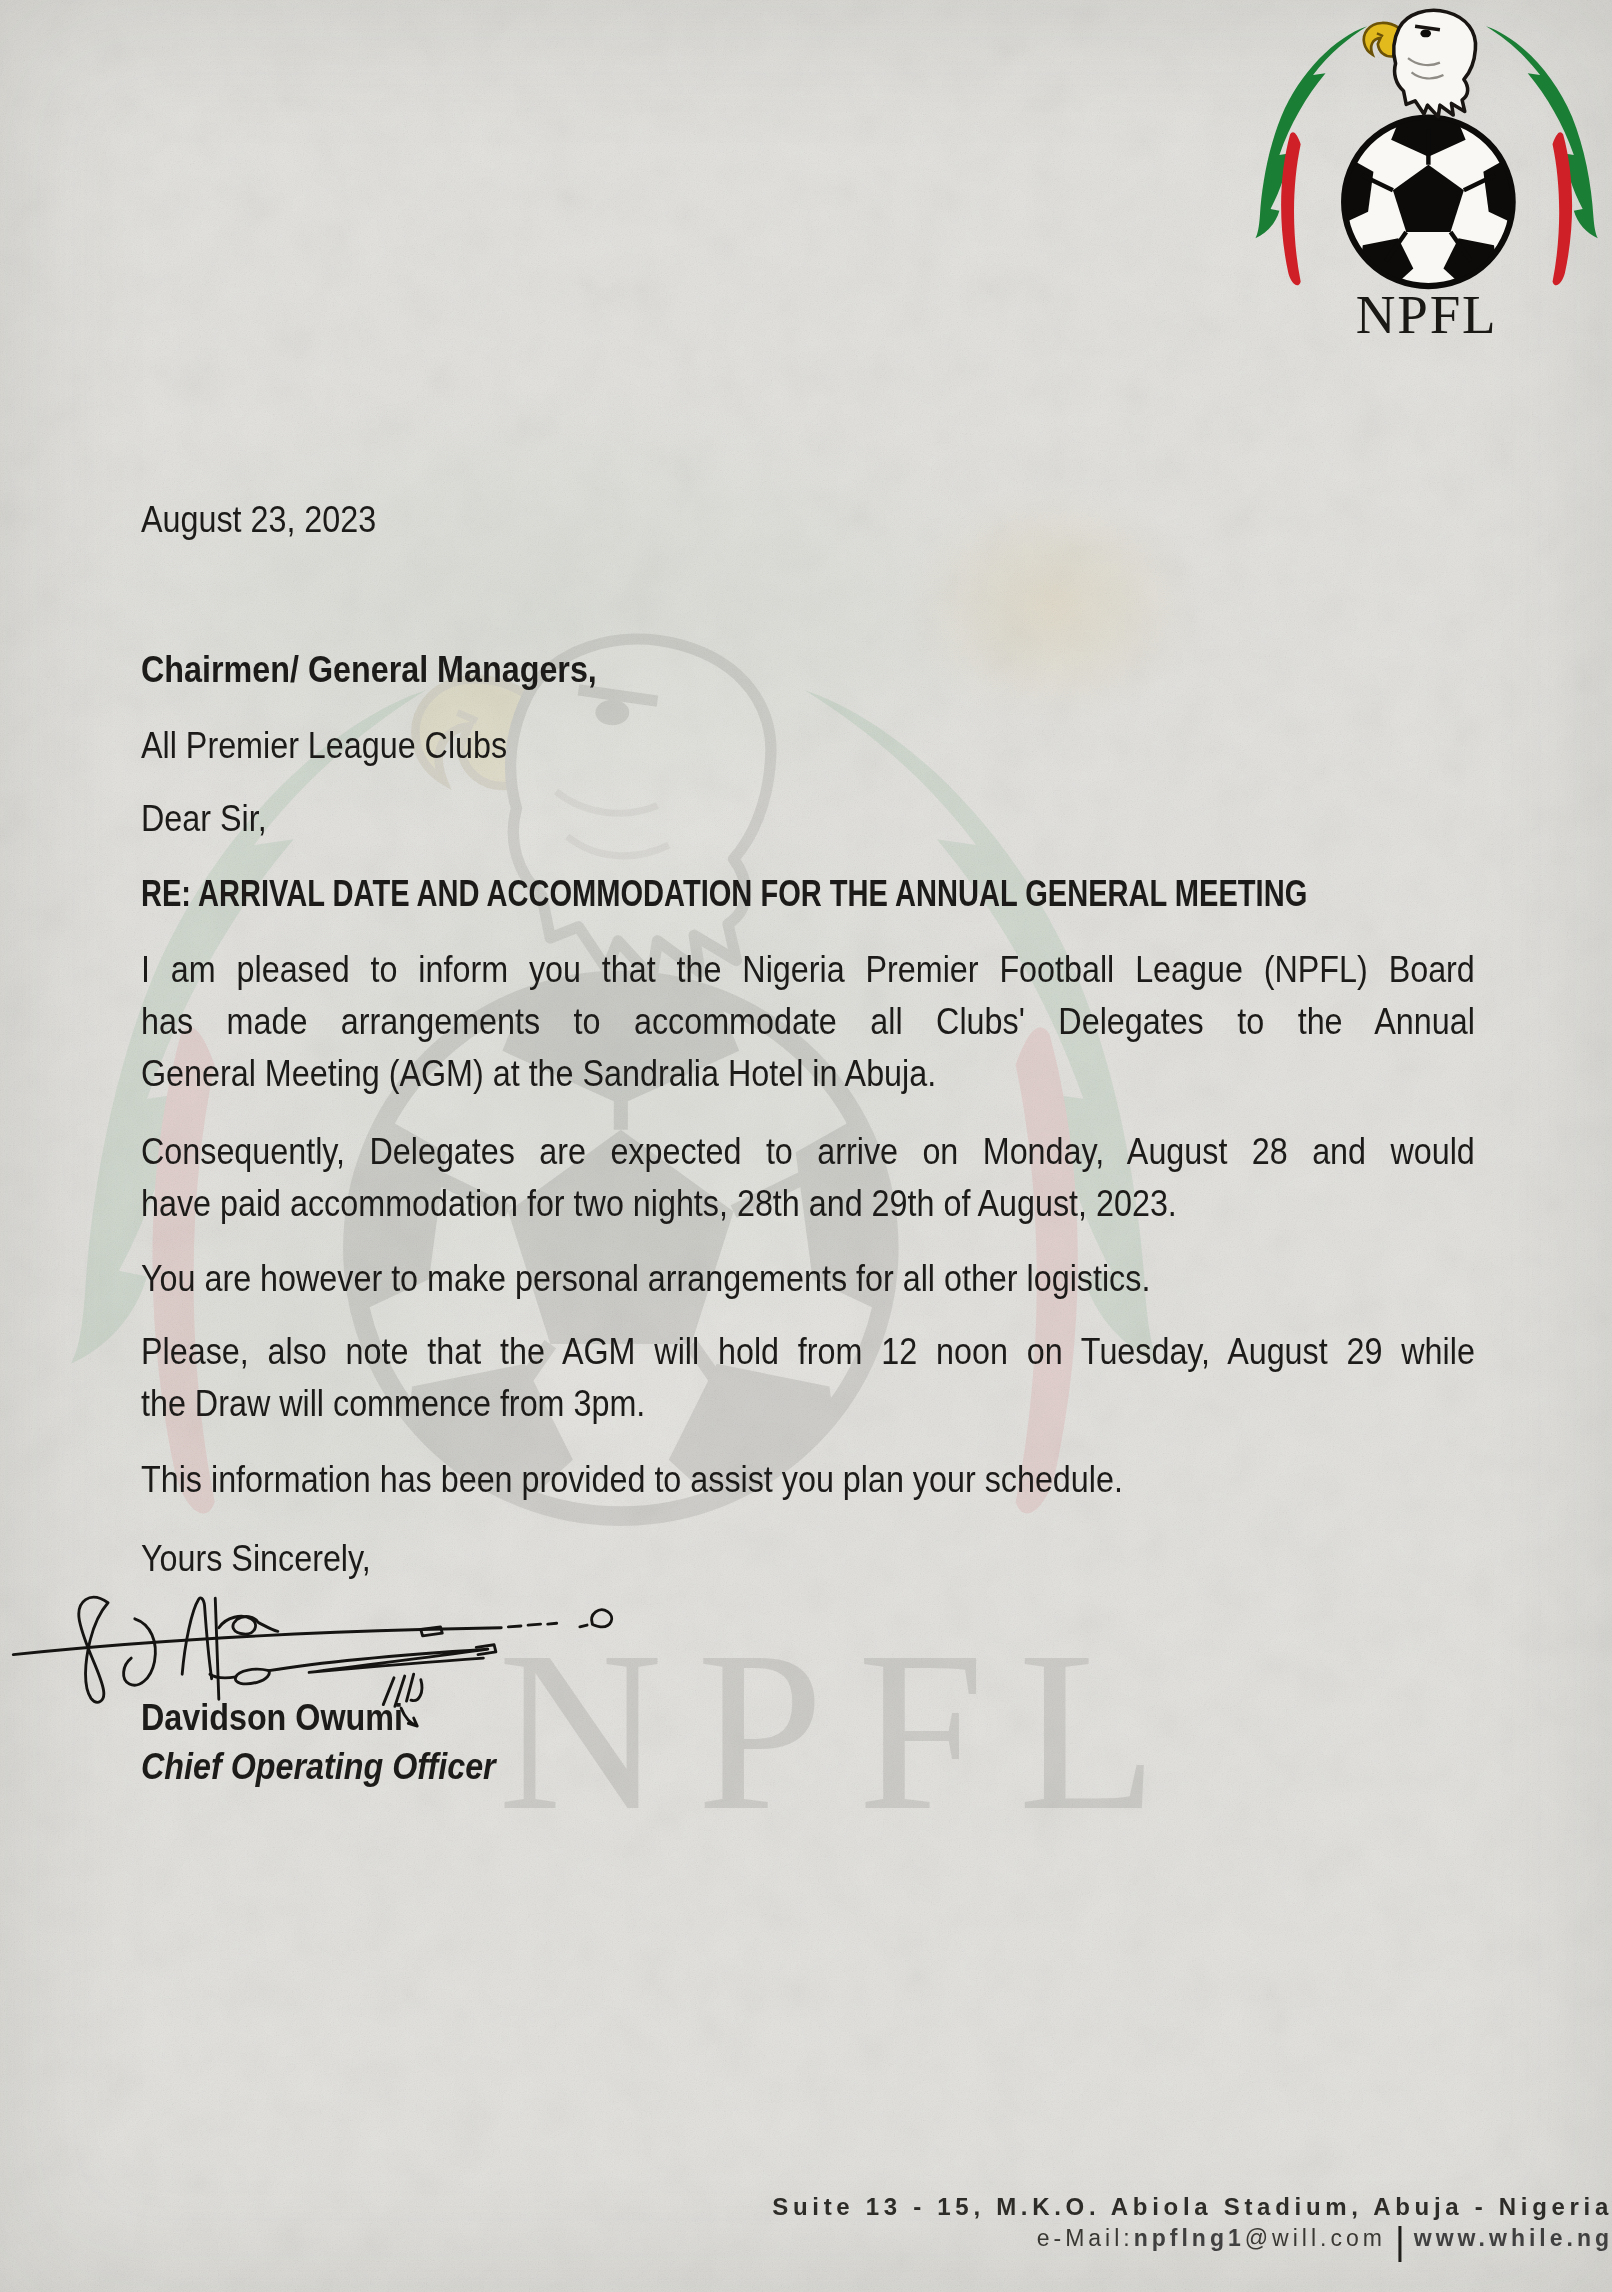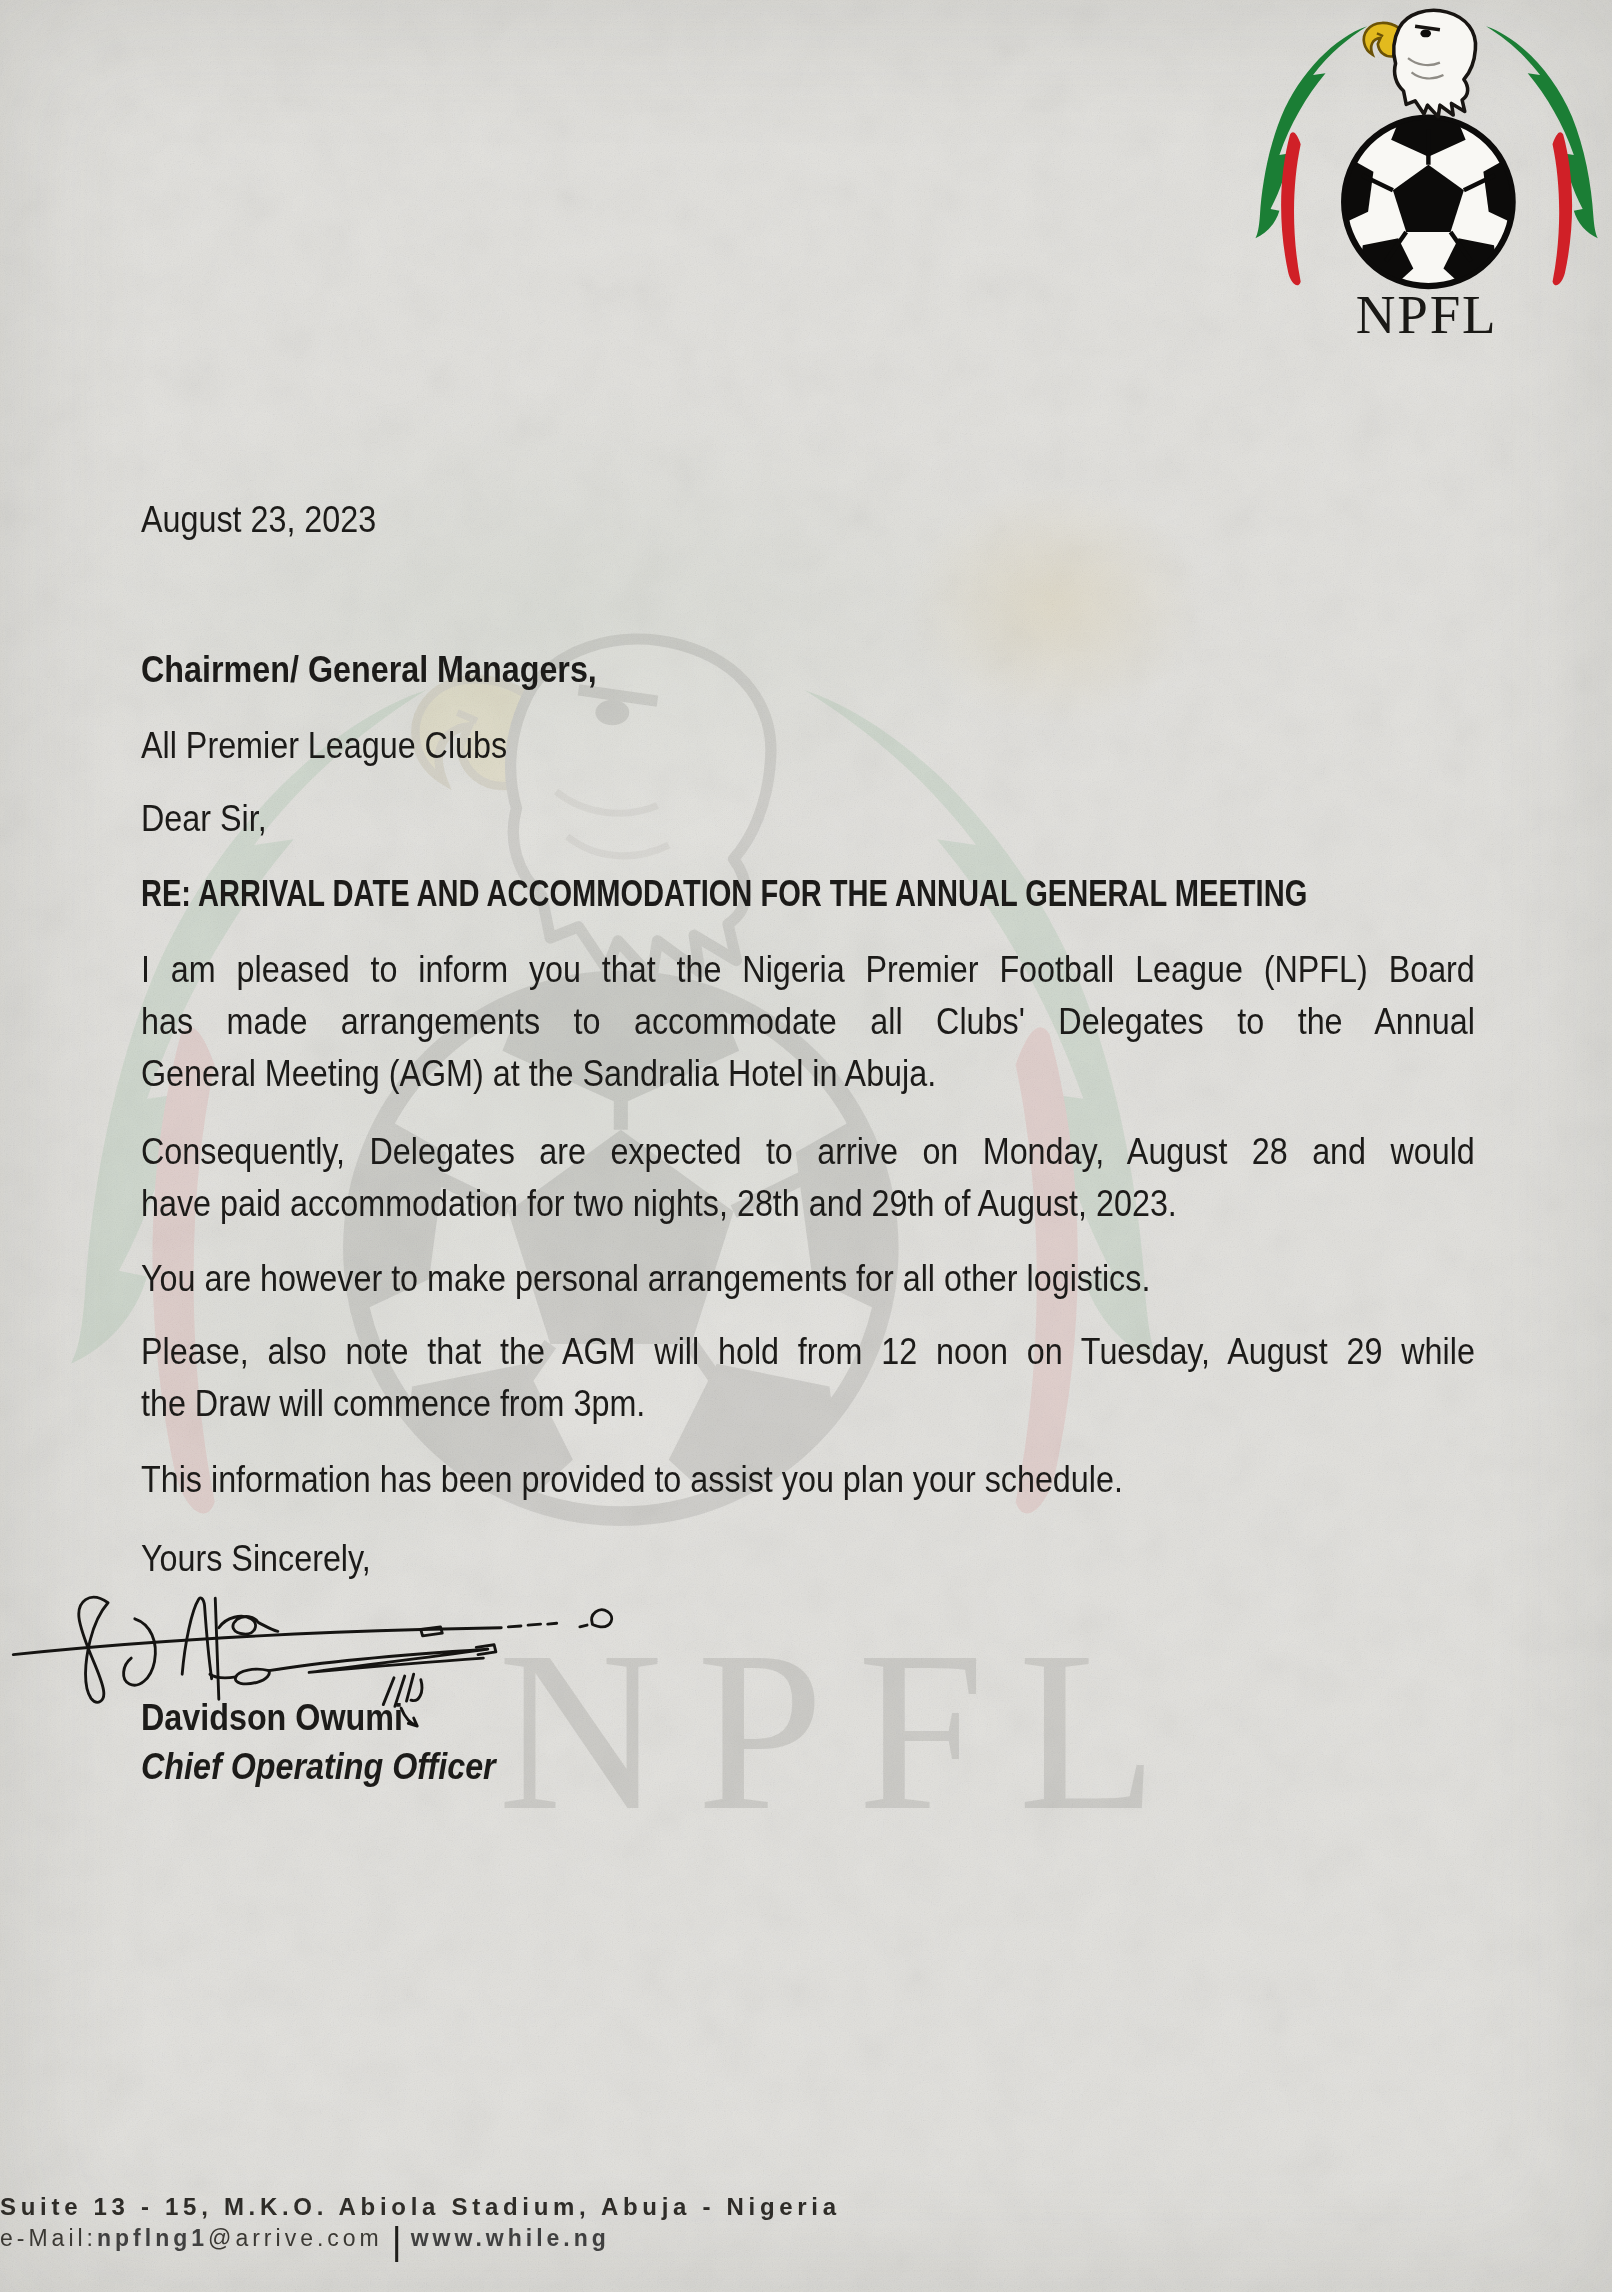--- a/index.html
+++ b/index.html
@@ -26,21 +26,21 @@
   .wrapline{position:absolute;left:0;width:100%;height:52px;line-height:52px;}
   .just{text-align:justify;text-align-last:justify;}
   .b{font-weight:bold;}
   .bi{font-weight:bold;font-style:italic;}
   .subject{white-space:nowrap;}
   .subject .inner{display:inline-block;transform:scaleX(0.9);transform-origin:0 0;white-space:nowrap;font-weight:bold;}
   
   .sig{position:absolute;left:0px;top:1592px;width:645px;height:143px;}
   .sig path{fill:none;stroke:#151412;stroke-width:3.2;stroke-linecap:round;stroke-linejoin:round;}
   
-  .footer-line{position:absolute;left:0;width:100%;text-align:left;color:#2e2c28;}
+  .footer-line{position:absolute;left:0;width:100%;text-align:right;color:#2e2c28;}
   .f1{top:2192px;font-size:24px;font-weight:bold;letter-spacing:4.7px;line-height:30px;}
   .f2{top:2223px;font-size:23px;letter-spacing:4px;line-height:30px;font-weight:400;color:#3a3833;}
   .f2 .strong{font-weight:bold;color:#404040;}
   .f2 .bar{font-size:38px;font-weight:100;vertical-align:-8px;padding:0 9px;letter-spacing:0;color:#1f1e1b;}
 </style>
 </head>
 <body>
 
 <div class="page">
 
@@ -179,17 +179,17 @@
     <path d="M532,62 l20,-3 l2,8 l-20,3"></path>
     <path d="M440,96 L428,126"></path>
       <path d="M452,94 L441,128"></path>
       <path d="M462,92 L454,122"></path>
     <path d="M470,98 C474,112 468,124 459,121"></path>
     <path d="M448,130 C452,140 458,147 466,150 l-10,-3 m10,3 l-4,-9"></path>
   </svg>
 
   <div class="footer-line f1">Suite 13 - 15, M.K.O. Abiola Stadium, Abuja - Nigeria</div>
   <div class="footer-line f2">
-    <span>e-Mail:</span><span class="strong">npflng1</span><span>@arrive.com</span><span class="bar">|</span><span class="strong">www.while.ng</span>
+    <span>e-Mail:</span><span class="strong">npflng1</span><span>@will.com</span><span class="bar">|</span><span class="strong">www.while.ng</span>
   </div>
 
 </div>
 
 
 </body></html>

